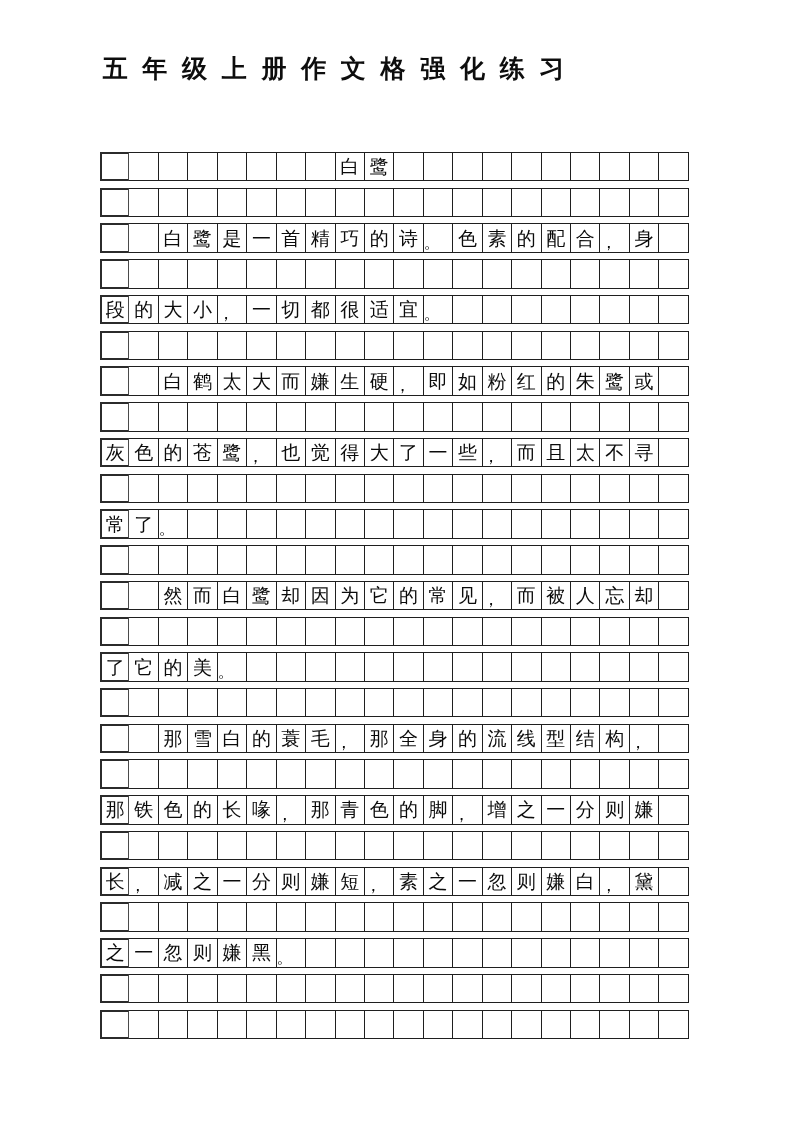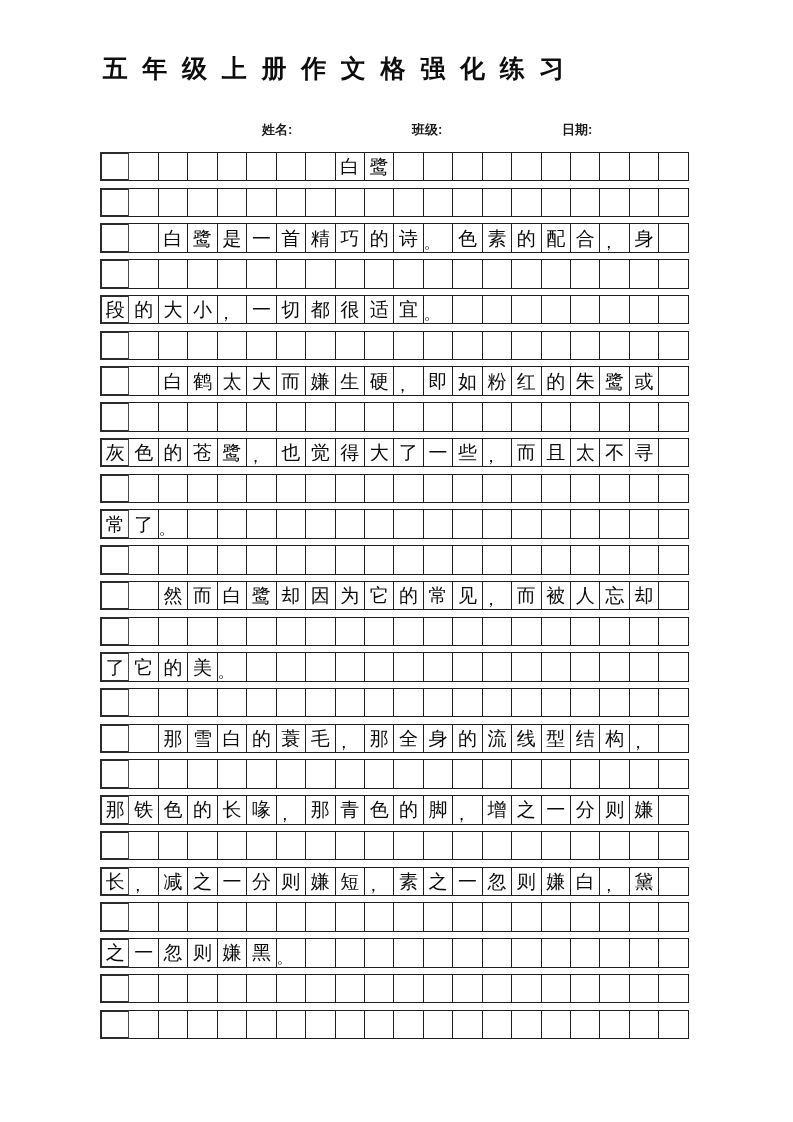--- a/index.html
+++ b/index.html
@@ -128,25 +128,20 @@
     font-family: "Liberation Sans", sans-serif;
   }
 </style>
 </head>
 <body>
 
 <div class="page">
 
   <div class="doc-title">五 年 级 上 册 作 文 格 强 化 练 习</div>
 
-  <div class="meta-row">
-    <span class="meta-item meta-name">姓名:</span>
-    <span class="meta-item meta-class">班级:</span>
-    <span class="meta-item meta-date">日期:</span>
-  </div>
 
   <div class="grid" id="writing-grid">
       <div class="grid-row">
         <div class="cell lead"></div>
         <div class="cell"></div>
         <div class="cell"></div>
         <div class="cell"></div>
         <div class="cell"></div>
         <div class="cell"></div>
         <div class="cell"></div>

